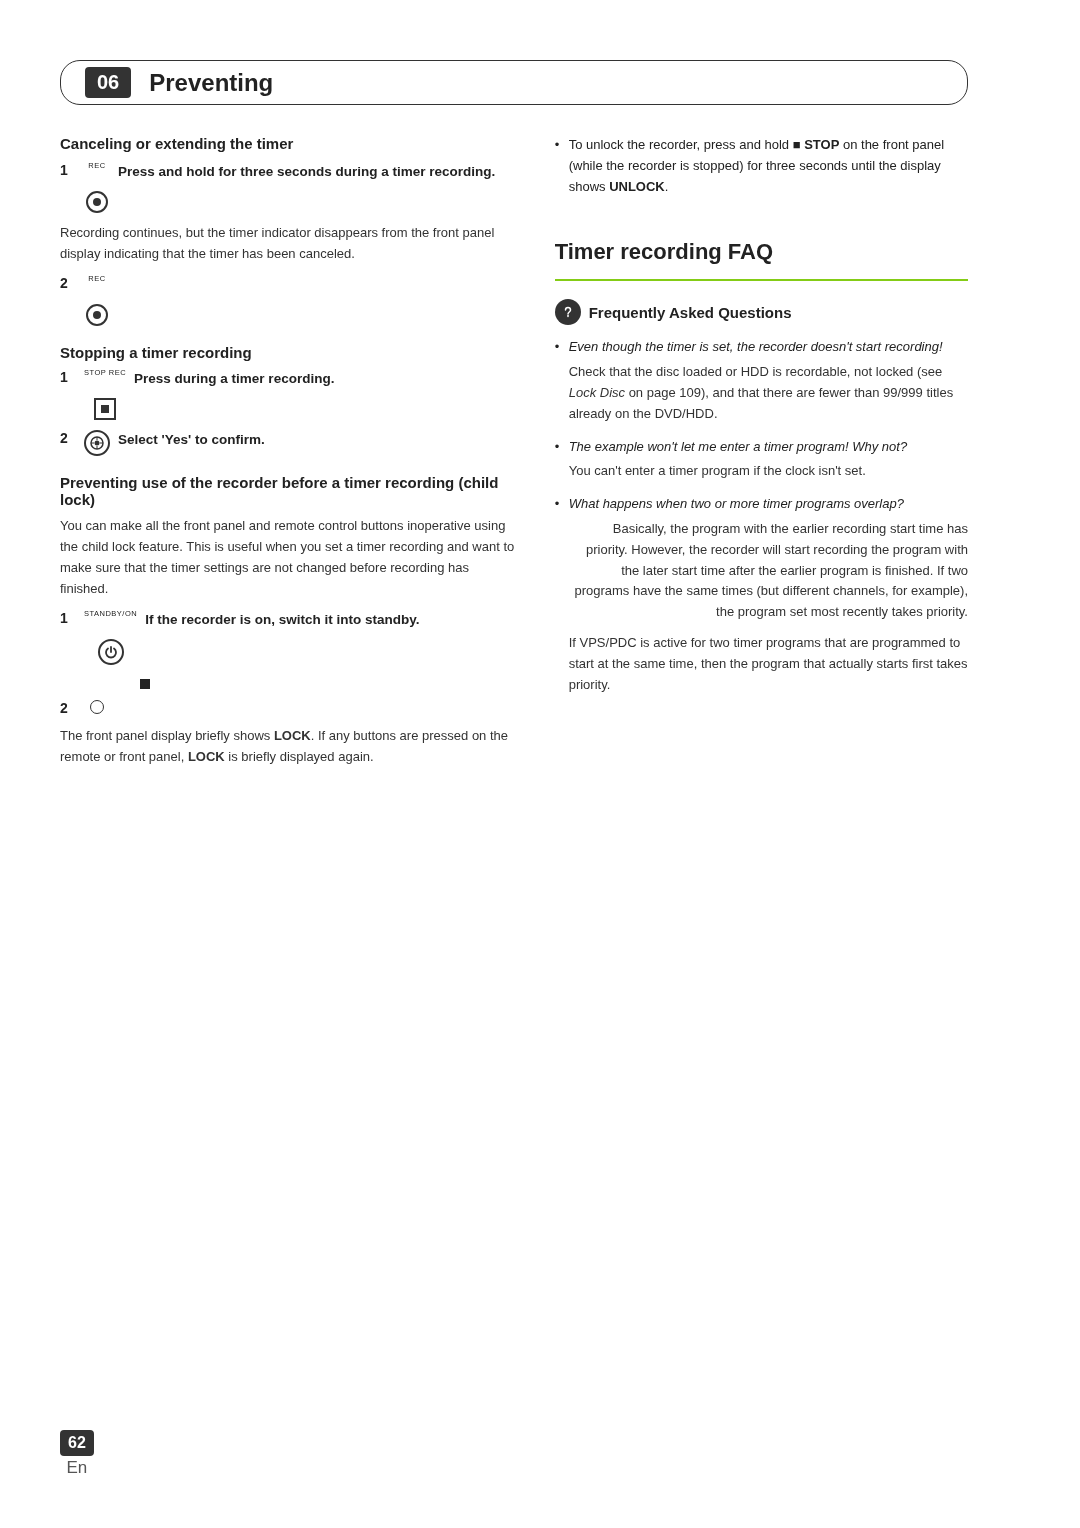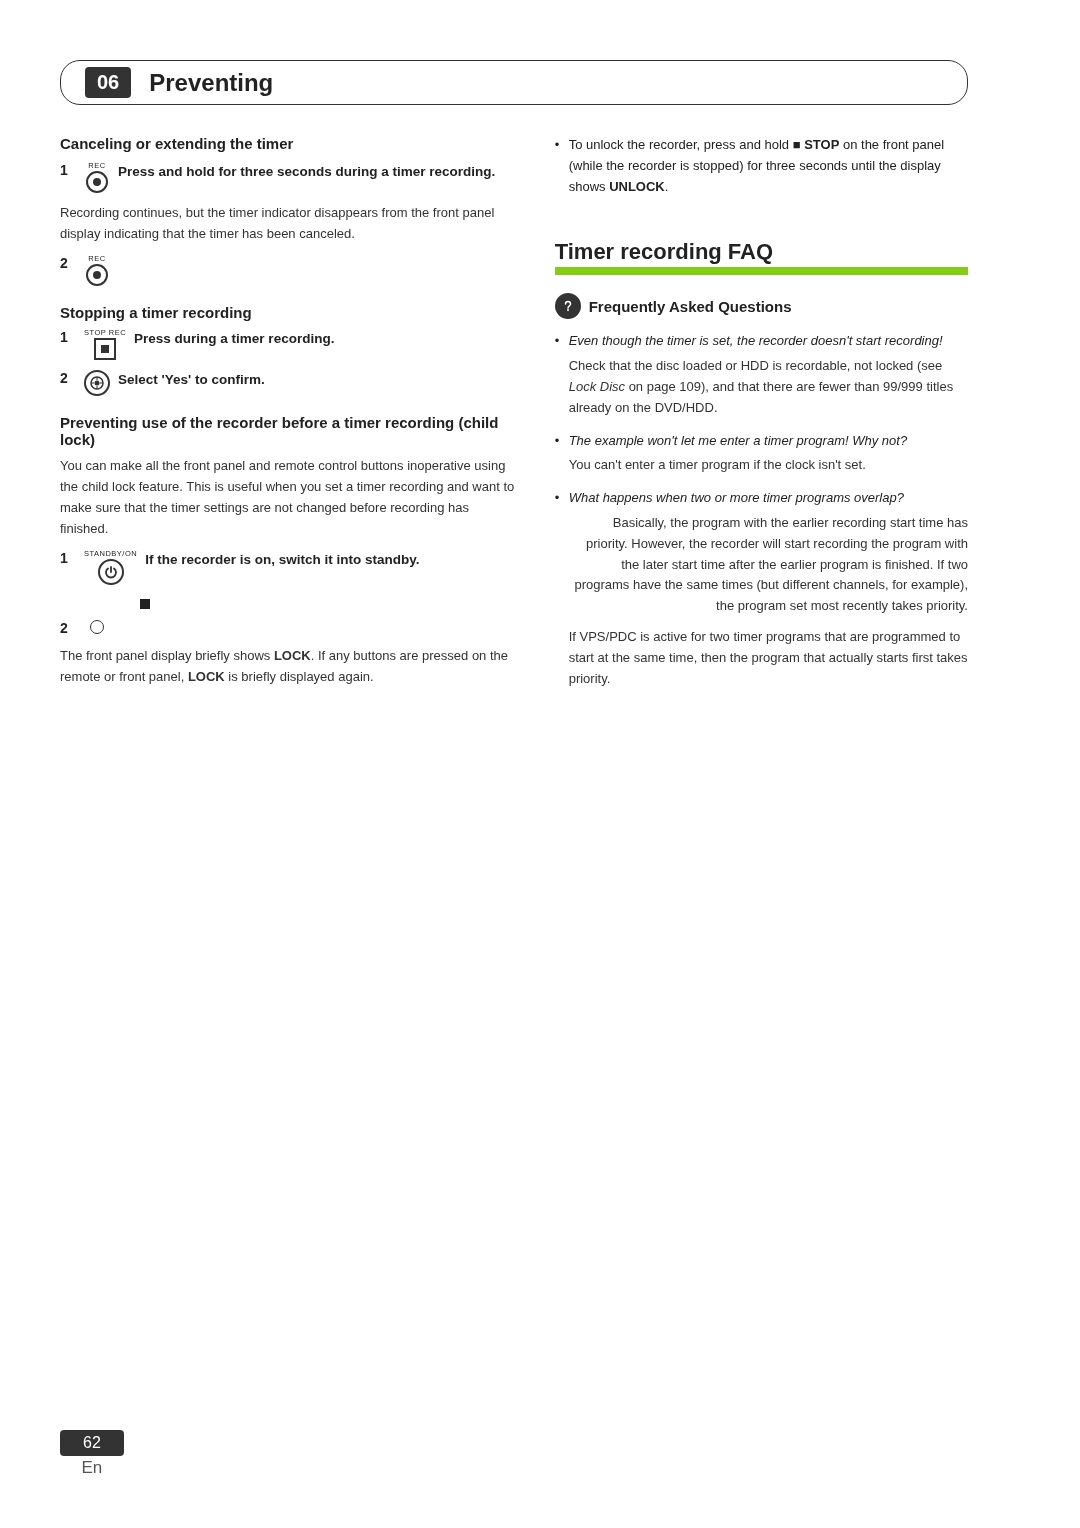--- a/index.html
+++ b/index.html
@@ -68,22 +68,22 @@
       color: #222;
     }
 
     
     .faq-section {
       margin-top: 0;
     }
     .faq-title {
       font-size: 22px;
       font-weight: bold;
-      border-bottom: 8px solid #84cc16;
-      padding-bottom: 2px;
+      border-bottom: 2px solid #84cc16;
+      padding-bottom: 14px;
       margin-bottom: 18px;
     }
 
     
     .step {
       display: flex;
       align-items: flex-start;
       margin-bottom: 10px;
       gap: 8px;
     }
@@ -167,20 +167,21 @@
       border: 1.5px solid #333;
       font-size: 7px;
     }
 
     
     .icon-wrap {
       position: relative;
       display: inline-flex;
       flex-direction: column;
       align-items: center;
+      gap: 20px;
     }
     .icon-label-top {
       font-size: 7.5px;
       letter-spacing: 0.5px;
       text-align: center;
       line-height: 1.1;
       margin-bottom: 1px;
       color: #222;
     }
 
@@ -245,22 +246,22 @@
       bottom: 50px;
       left: 60px;
       display: flex;
       flex-direction: column;
       align-items: center;
     }
     .page-number-box {
       background: #333;
       color: #fff;
       font-size: 16px;
-      font-weight: normal;
-      padding: 4px 23px;
+      font-weight: bold;
+      padding: 4px 8px;
       border-radius: 4px;
     }
     .page-lang {
       font-size: 17px;
       color: #555;
       margin-top: 2px;
     }
     .black-square {
       width: 10px;
       height: 10px;

